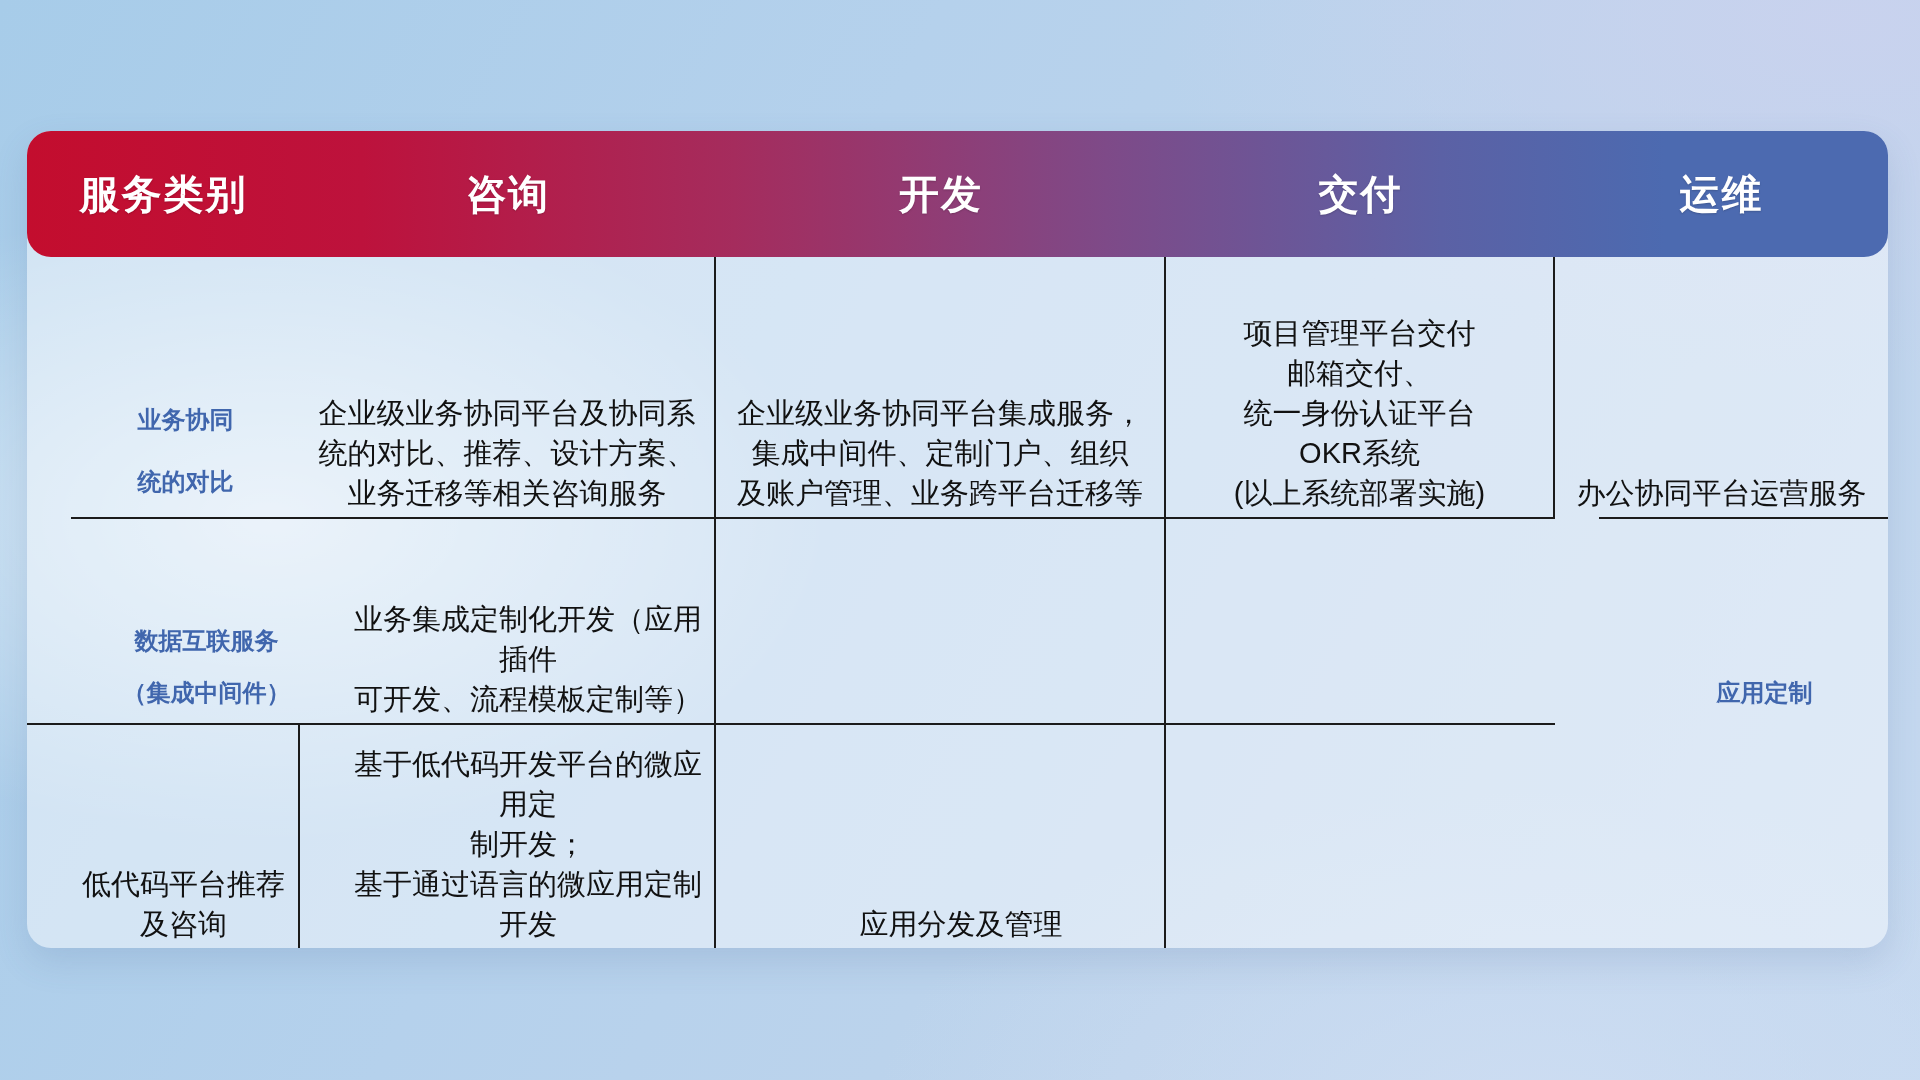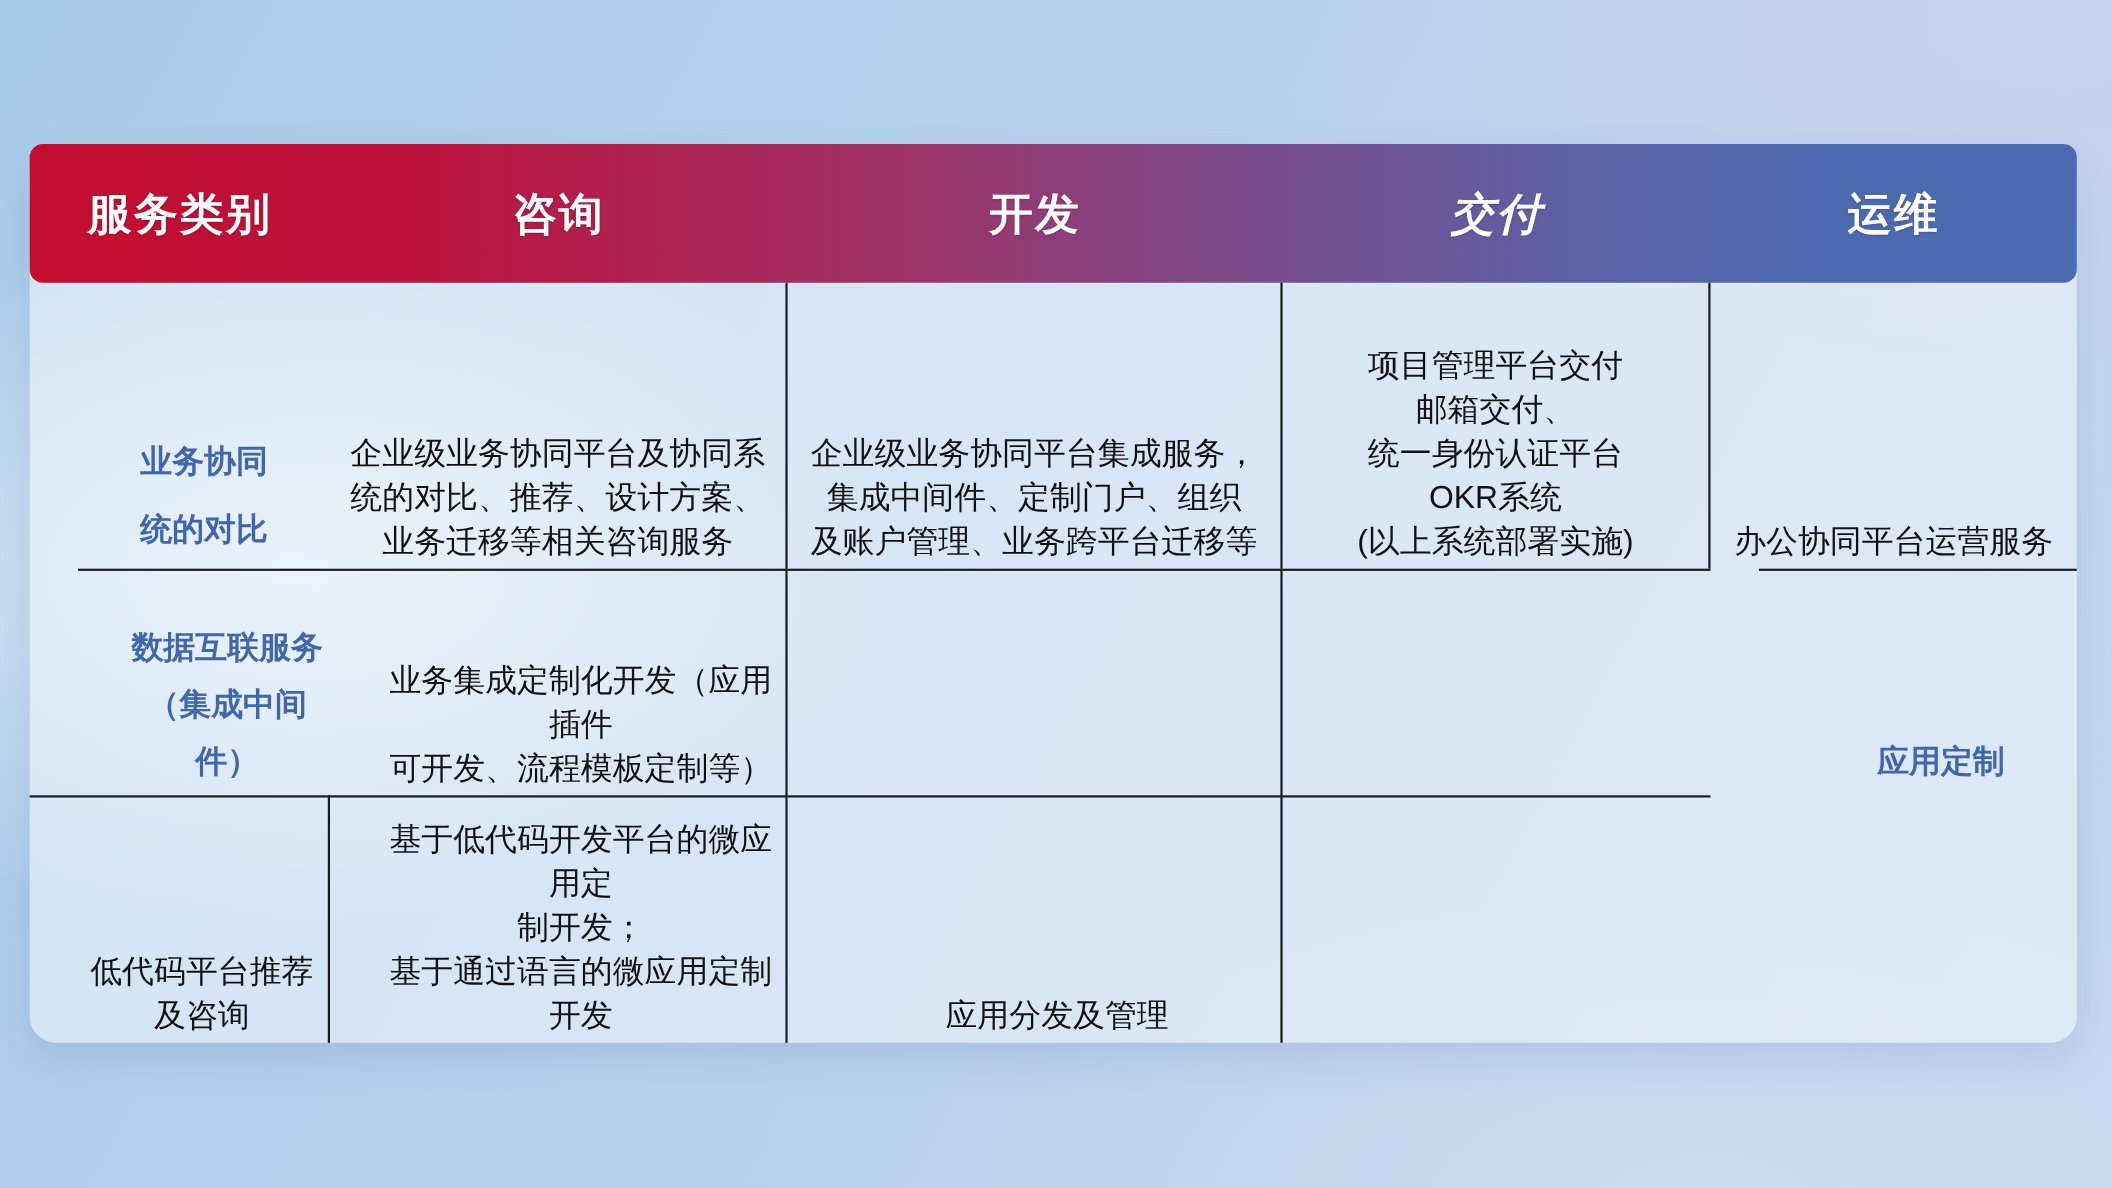--- a/index.html
+++ b/index.html
@@ -30,21 +30,21 @@
     height: 817px;
     border-radius: 24px;
     background: rgba(246, 249, 253, 0.52);
     box-shadow: 0 14px 34px rgba(70, 100, 150, 0.16);
   }
   .thead {
     position: absolute;
     left: 0; top: 0;
     width: 1861px;
     height: 126px;
-    border-radius: 12px;
+    border-radius: 24px;
     display: flex;
     background: linear-gradient(90deg,
       #c30d2e 0%, #bd123c 18%, #a52c5d 38%,
       #7e4a88 58%, #5b61a5 76%, #4c6ab0 88%, #4c6ab0 100%);
   }
   .hcell {
     display: flex;
     align-items: center;
     justify-content: center;
     color: #ffffff;
@@ -72,30 +72,30 @@
     font-size: 29px;
     line-height: 40px;
     padding: 4px 6px;
     box-sizing: border-box;
   }
   .cell.br { border-right: 2px solid #1b1b1b; }
   .cell.bt { border-top: 2px solid #1b1b1b; padding-left: 48px; }
   .cell.cat {
     color: #4066ad;
     font-weight: bold;
-    font-size: 29px;
+    font-size: 24px;
     line-height: 52px;
     margin-left: 44px;
   }
   .cell.cat-loose { line-height: 62px; }
   
   .w0 { width: 273px; }
   .w1 { width: 416px; text-align: right; }
   .w2 { width: 450px; }
-  .w3 { width: 389px; font-style: italic; }
+  .w3 { width: 389px; }
   .w4 { width: 333px; }
 </style>
 </head>
 <body>
 
 <div class="page">
   <div class="table-card">
 
     <div class="thead">
       <div class="hcell w0">服务类别</div>

